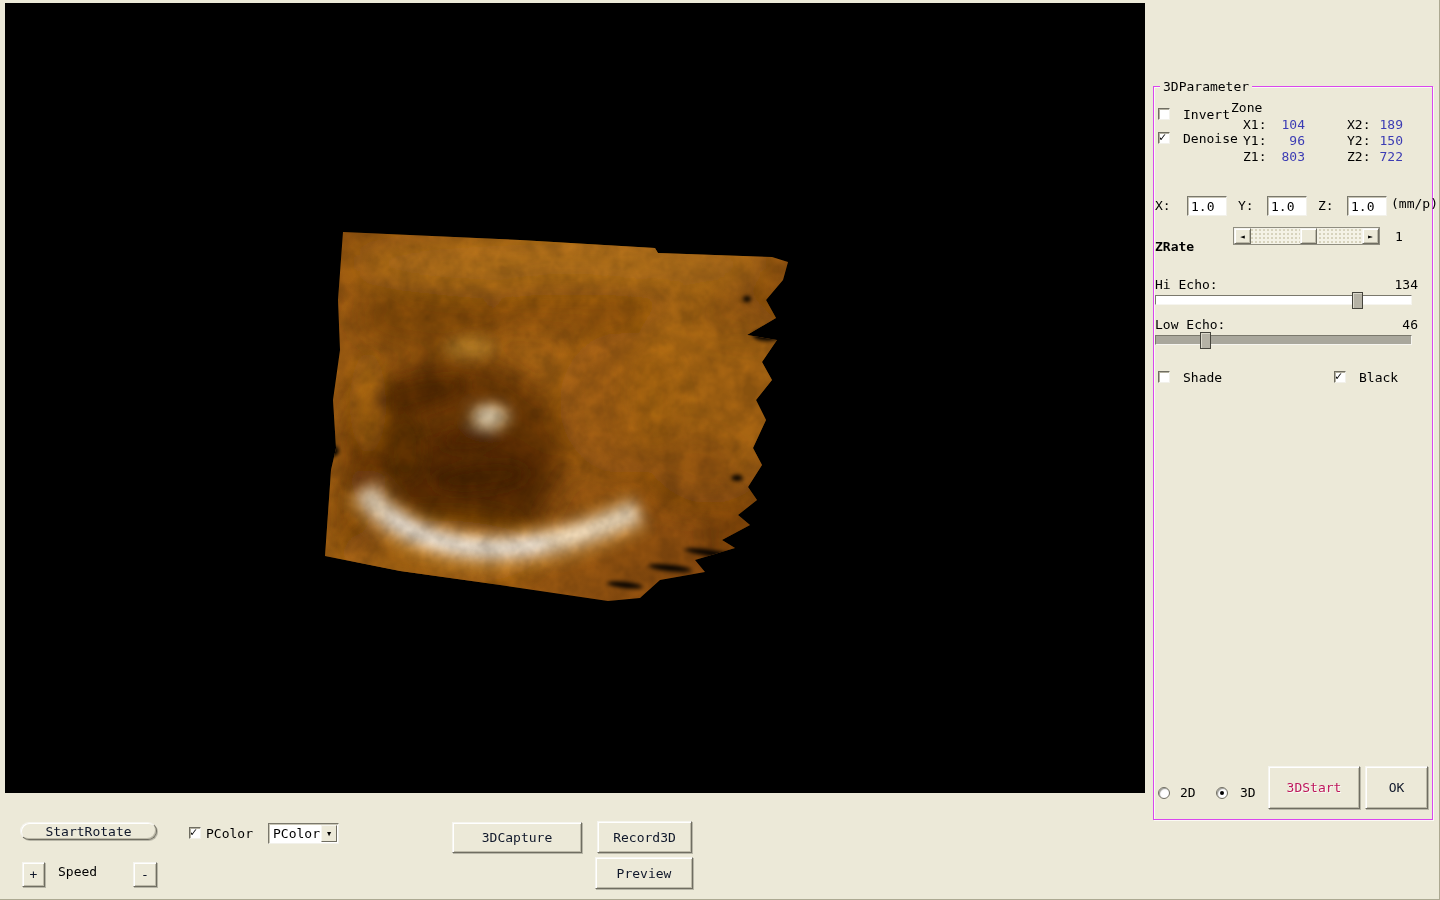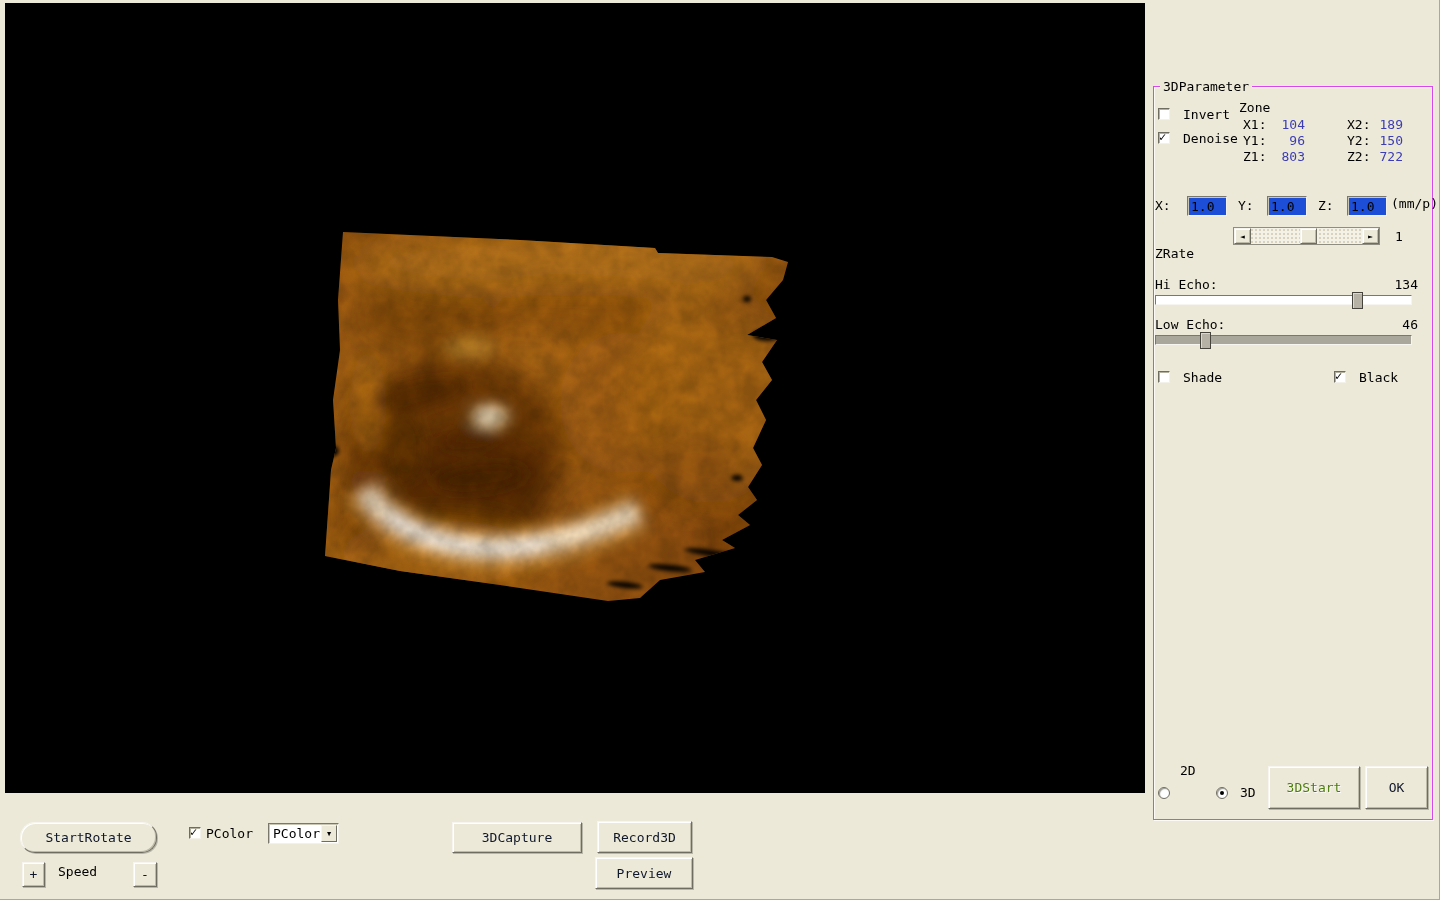--- a/index.html
+++ b/index.html
@@ -38,25 +38,25 @@
   .btn {
     position:absolute;
     background:#ece9d8;
     border:1px solid;
     border-color:#f6f5ef #6f6d61 #6f6d61 #f6f5ef;
     box-shadow: inset 1px 1px 0 #ffffff, inset -1px -1px 0 #bdbaa9, 1px 1px 0 rgba(90,88,78,.35);
     display:flex; align-items:center; justify-content:center;
     font-family:inherit; font-size:13px; color:#0f172a; white-space:pre;
     cursor:default;
   }
-  .btn.disabled { color:#4d7c0f; text-shadow:1px 1px 0 #fdfdf8; }
+  .btn.disabled { color:#be185d; text-shadow:1px 1px 0 #fdfdf8; }
 
   
   .tinput {
-    position:absolute; background:#1d4ed8;
+    position:absolute; background:#ffffff;
     border:1px solid; border-color:#7a786c #f2f1ea #f2f1ea #7a786c;
     box-shadow: inset 1px 1px 0 #c9c6b6;
     font-family:inherit; font-size:13px; padding:1px 3px; outline:none;
   }
 
   
   .cb {
     position:absolute; width:12px; height:12px; background:#fff;
     border:1px solid; border-color:#6f6d61 #f2f1ea #f2f1ea #6f6d61;
     box-shadow: inset 1px 1px 0 #b3b0a0;
@@ -210,21 +210,21 @@
   <div class="gbox" style="left:6px; top:86px; width:280px; height:734px;">
     <span class="gbox-title">3DParameter</span>
   </div>
 
   <div class="cb" style="left:11px; top:108px;"></div>
   <span class="lbl" style="left:36px; top:107px;">Invert</span>
 
   <div class="cb checked" style="left:11px; top:132px;"></div>
   <span class="lbl" style="left:36px; top:131px;">Denoise</span>
 
-  <span class="lbl" style="left:92px; top:100px;">Zone</span>
+  <span class="lbl" style="left:84px; top:100px;">Zone</span>
 
   <span class="lbl" style="left:96px; top:117px;">X1:</span>
   <span class="lbl val right" style="left:126px; top:117px; width:32px;">104</span>
   <span class="lbl" style="left:200px; top:117px;">X2:</span>
   <span class="lbl val right" style="left:226px; top:117px; width:30px;">189</span>
 
   <span class="lbl" style="left:96px; top:133px;">Y1:</span>
   <span class="lbl val right" style="left:126px; top:133px; width:32px;">96</span>
   <span class="lbl" style="left:200px; top:133px;">Y2:</span>
   <span class="lbl val right" style="left:226px; top:133px; width:30px;">150</span>
@@ -235,21 +235,21 @@
   <span class="lbl val right" style="left:226px; top:149px; width:30px;">722</span>
 
   <span class="lbl" style="left:8px; top:198px;">X:</span>
   <input class="tinput" style="left: 40px; top: 196px; width: 40px; height: 20px;" value="1.0">
   <span class="lbl" style="left:91px; top:198px;">Y:</span>
   <input class="tinput" style="left: 120px; top: 196px; width: 40px; height: 20px;" value="1.0">
   <span class="lbl" style="left:171px; top:198px;">Z:</span>
   <input class="tinput" style="left: 200px; top: 196px; width: 40px; height: 20px;" value="1.0">
   <span class="lbl" style="left:244px; top:196px;">(mm/p)</span>
 
-  <span class="lbl" style="left:8px; top:246px;">ZRate</span>
+  <span class="lbl" style="left:8px; top:239px;font-weight:bold;">ZRate</span>
   <div class="sbar" style="left:86px; top:227px; width:147px;">
     <div class="sbtn" style="left:0;">◄</div>
     <div class="sthumb" style="left:66px;"></div>
     <div class="sbtn" style="right:0;">►</div>
   </div>
   <span class="lbl" style="left:248px; top:229px;">1</span>
 
   <span class="lbl" style="left:8px; top:277px;">Hi Echo:</span>
   <span class="lbl right" style="left:240px; top:277px; width:31px;">134</span>
   <div class="track" style="left:8px; top:295px; width:257px;"></div>
@@ -259,31 +259,31 @@
   <span class="lbl right" style="left:240px; top:317px; width:31px;">46</span>
   <div class="track gray" style="left:8px; top:335px; width:257px;"></div>
   <div class="thumb" style="left:53px; top:332px;"></div>
 
   <div class="cb" style="left:11px; top:371px;"></div>
   <span class="lbl" style="left:36px; top:370px;">Shade</span>
   <div class="cb checked" style="left:187px; top:371px;"></div>
   <span class="lbl" style="left:212px; top:370px;">Black</span>
 
   <div class="radio" style="left:11px; top:787px;"></div>
-  <span class="lbl" style="left:33px; top:763px;">2D</span>
+  <span class="lbl" style="left:33px; top:785px;">2D</span>
   <div class="radio sel" style="left:69px; top:787px;"></div>
   <span class="lbl" style="left:93px; top:785px;">3D</span>
 
   <div class="btn disabled" style="left:121px; top:766px; width:92px; height:43px;">3DStart</div>
   <div class="btn" style="left:218px; top:766px; width:63px; height:43px;">OK</div>
 </div>
 
 <div id="bottom-panel">
 
-  <div class="btn" style="left:20px; top:29px; width:137px; height:31px;border-radius:15px;">StartRotate</div>
+  <div class="btn" style="left:20px; top:29px; width:137px; height:18px;border-radius:15px;">StartRotate</div>
 
   <div class="cb checked" style="left:189px; top:34px;"></div>
   <span class="lbl" style="left:206px; top:33px;">PColor</span>
 
   <div class="dd" style="left:268px; top:30px; width:71px; height:21px;">
     <span class="dd-text">PColor</span>
     <div class="dd-btn">▼</div>
   </div>
 
   <div class="btn" style="left:22px; top:69px; width:23px; height:25px;">+</div>

